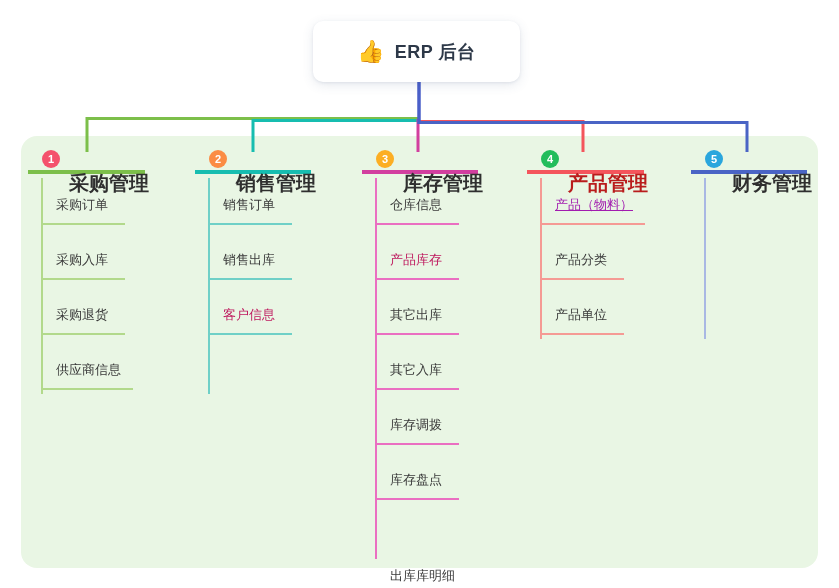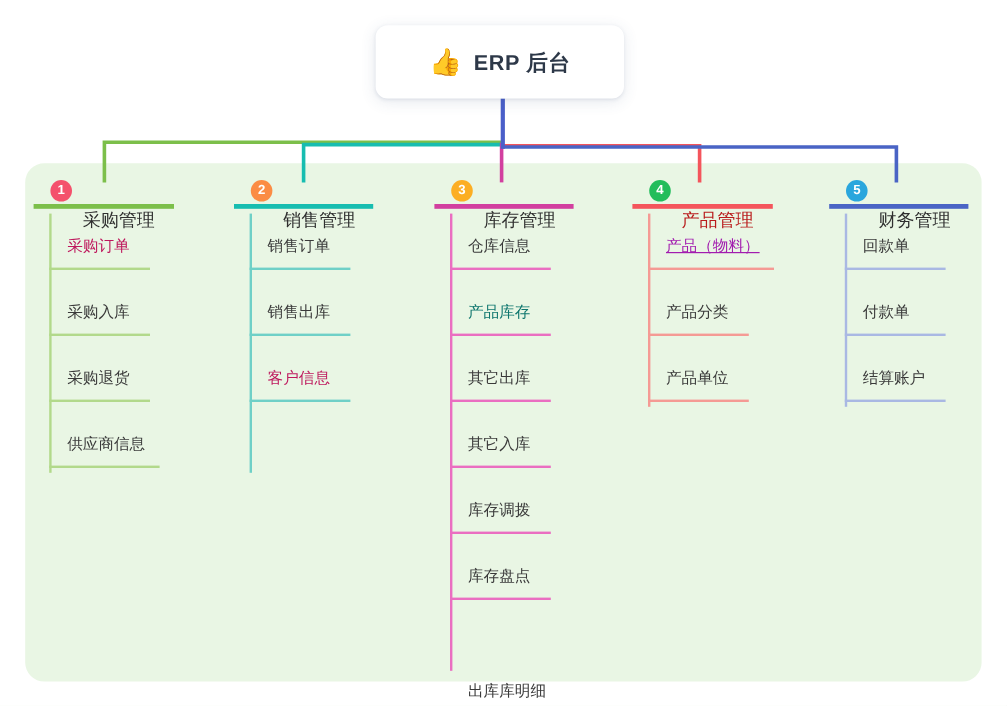--- a/index.html
+++ b/index.html
@@ -28,21 +28,21 @@
   .branch-heading{
     display:flex;align-items:center;gap:9px;
     height:26px;padding-left:14px;box-sizing:border-box;
     border-bottom:4px solid #000;cursor:pointer;
   }
   .badge{
     width:18px;height:18px;border-radius:50%;flex:0 0 18px;
     display:flex;align-items:center;justify-content:center;
     color:#ffffff;font-size:11px;font-weight:700;line-height:1;
   }
-  .branch-label{font-size:15px;font-weight:400;color:#2f2f2f;white-space:nowrap;margin-top:48px;}
+  .branch-label{font-size:20px;font-weight:700;color:#2f2f2f;white-space:nowrap;margin-top:48px;}
   .spine{position:absolute;width:2px;top:30px;}
   .children{position:relative;}
   .child{
     position:relative;margin-left:13px;height:55px;box-sizing:border-box;
     display:flex;align-items:flex-end;
     width:fit-content;min-width:84px;
     padding:0 12px 9px 15px;
     border-bottom:2px solid #ccc;cursor:pointer;
   }
   .child:first-child{margin-top:-4px;}
@@ -70,21 +70,21 @@
   </div>
 
 <div class="branch-col" style="left: 28px;">
       <div class="branch-heading" style="width: 117px; border-bottom-color: rgb(124, 191, 74);">
         <span class="badge" style="background: rgb(244, 81, 108);">1</span>
         <span class="branch-label" style="color: rgb(47, 47, 47);">采购管理</span>
       </div>
       <div class="spine" style="left: 13px; height: 216px; background: rgb(178, 217, 139);"></div>
       <div class="children">
         <div class="child" style="border-bottom-color: rgb(178, 217, 139);">
-          <span class="child-label" style="color: #be185d; font-family: Liberation Mono, monospace;">采购订单</span>
+          <span class="child-label" style="color: #404040; font-family: Liberation Mono, monospace;">采购订单</span>
         </div>
         <div class="child" style="border-bottom-color: rgb(178, 217, 139);">
           <span class="child-label" style="color: rgb(58, 58, 58);">采购入库</span>
         </div>
         <div class="child" style="border-bottom-color: rgb(178, 217, 139);">
           <span class="child-label" style="color: rgb(58, 58, 58);">采购退货</span>
         </div>
         <div class="child" style="border-bottom-color: rgb(178, 217, 139);">
           <span class="child-label" style="color: rgb(58, 58, 58);">供应商信息</span>
         </div>
@@ -112,21 +112,21 @@
       <div class="branch-heading" style="width: 116px; border-bottom-color: rgb(210, 63, 159);">
         <span class="badge" style="background: rgb(252, 174, 35);">3</span>
         <span class="branch-label" style="color: rgb(47, 47, 47);">库存管理</span>
       </div>
       <div class="spine" style="left: 13px; height: 381px; background: rgb(234, 110, 193);"></div>
       <div class="children">
         <div class="child" style="border-bottom-color: rgb(234, 110, 193);">
           <span class="child-label" style="color: rgb(58, 58, 58);">仓库信息</span>
         </div>
         <div class="child" style="border-bottom-color: rgb(234, 110, 193);">
-          <span class="child-label" style="color: #0f766e; margin-top: 48px;">产品库存</span>
+          <span class="child-label" style="color: #be185d; margin-top: 48px;">产品库存</span>
         </div>
         <div class="child" style="border-bottom-color: rgb(234, 110, 193);">
           <span class="child-label" style="color: rgb(58, 58, 58);">其它出库</span>
         </div>
         <div class="child" style="border-bottom-color: rgb(234, 110, 193);">
           <span class="child-label" style="color: rgb(58, 58, 58);">其它入库</span>
         </div>
         <div class="child" style="border-bottom-color: rgb(234, 110, 193);">
           <span class="child-label" style="color: rgb(58, 58, 58);">库存调拨</span>
         </div>
@@ -155,25 +155,14 @@
           <span class="child-label" style="color: rgb(58, 58, 58);">产品单位</span>
         </div>
       </div>
     </div>
     <div class="branch-col" style="left: 691px;">
       <div class="branch-heading" style="width: 116px; border-bottom-color: rgb(74, 100, 197);">
         <span class="badge" style="background: rgb(42, 166, 221);">5</span>
         <span class="branch-label" style="color: rgb(47, 47, 47);">财务管理</span>
       </div>
       <div class="spine" style="left: 13px; height: 161px; background: rgb(169, 184, 227);"></div>
-      <div class="children">
-        <div class="child" style="border-bottom-color: rgb(169, 184, 227);">
-          <span class="child-label" style="color: rgb(58, 58, 58);">回款单</span>
-        </div>
-        <div class="child" style="border-bottom-color: rgb(169, 184, 227);">
-          <span class="child-label" style="color: rgb(58, 58, 58);">付款单</span>
-        </div>
-        <div class="child" style="border-bottom-color: rgb(169, 184, 227);">
-          <span class="child-label" style="color: rgb(58, 58, 58);">结算账户</span>
-        </div>
-      </div>
     </div>
   </div>
 
 </body></html>

